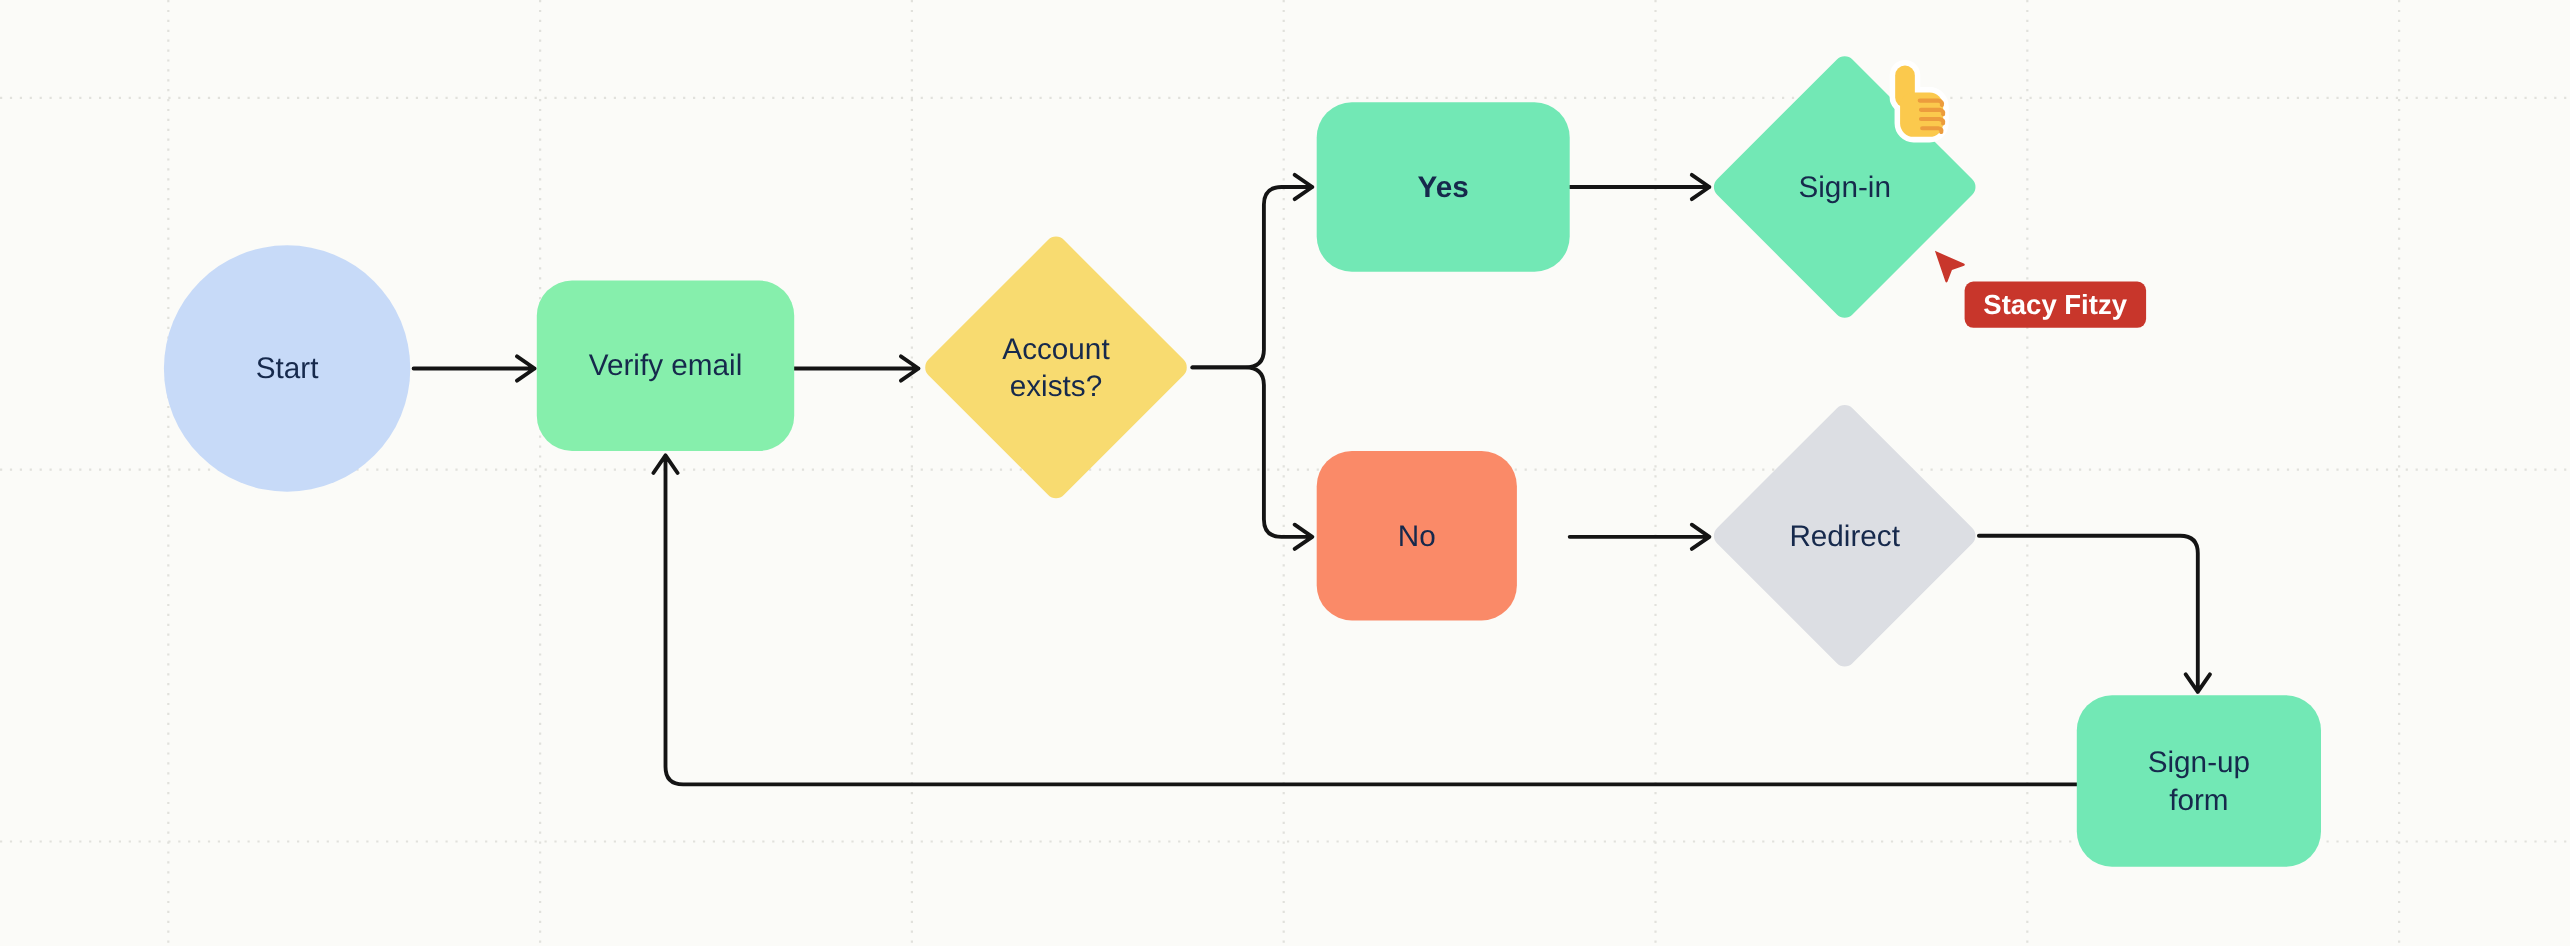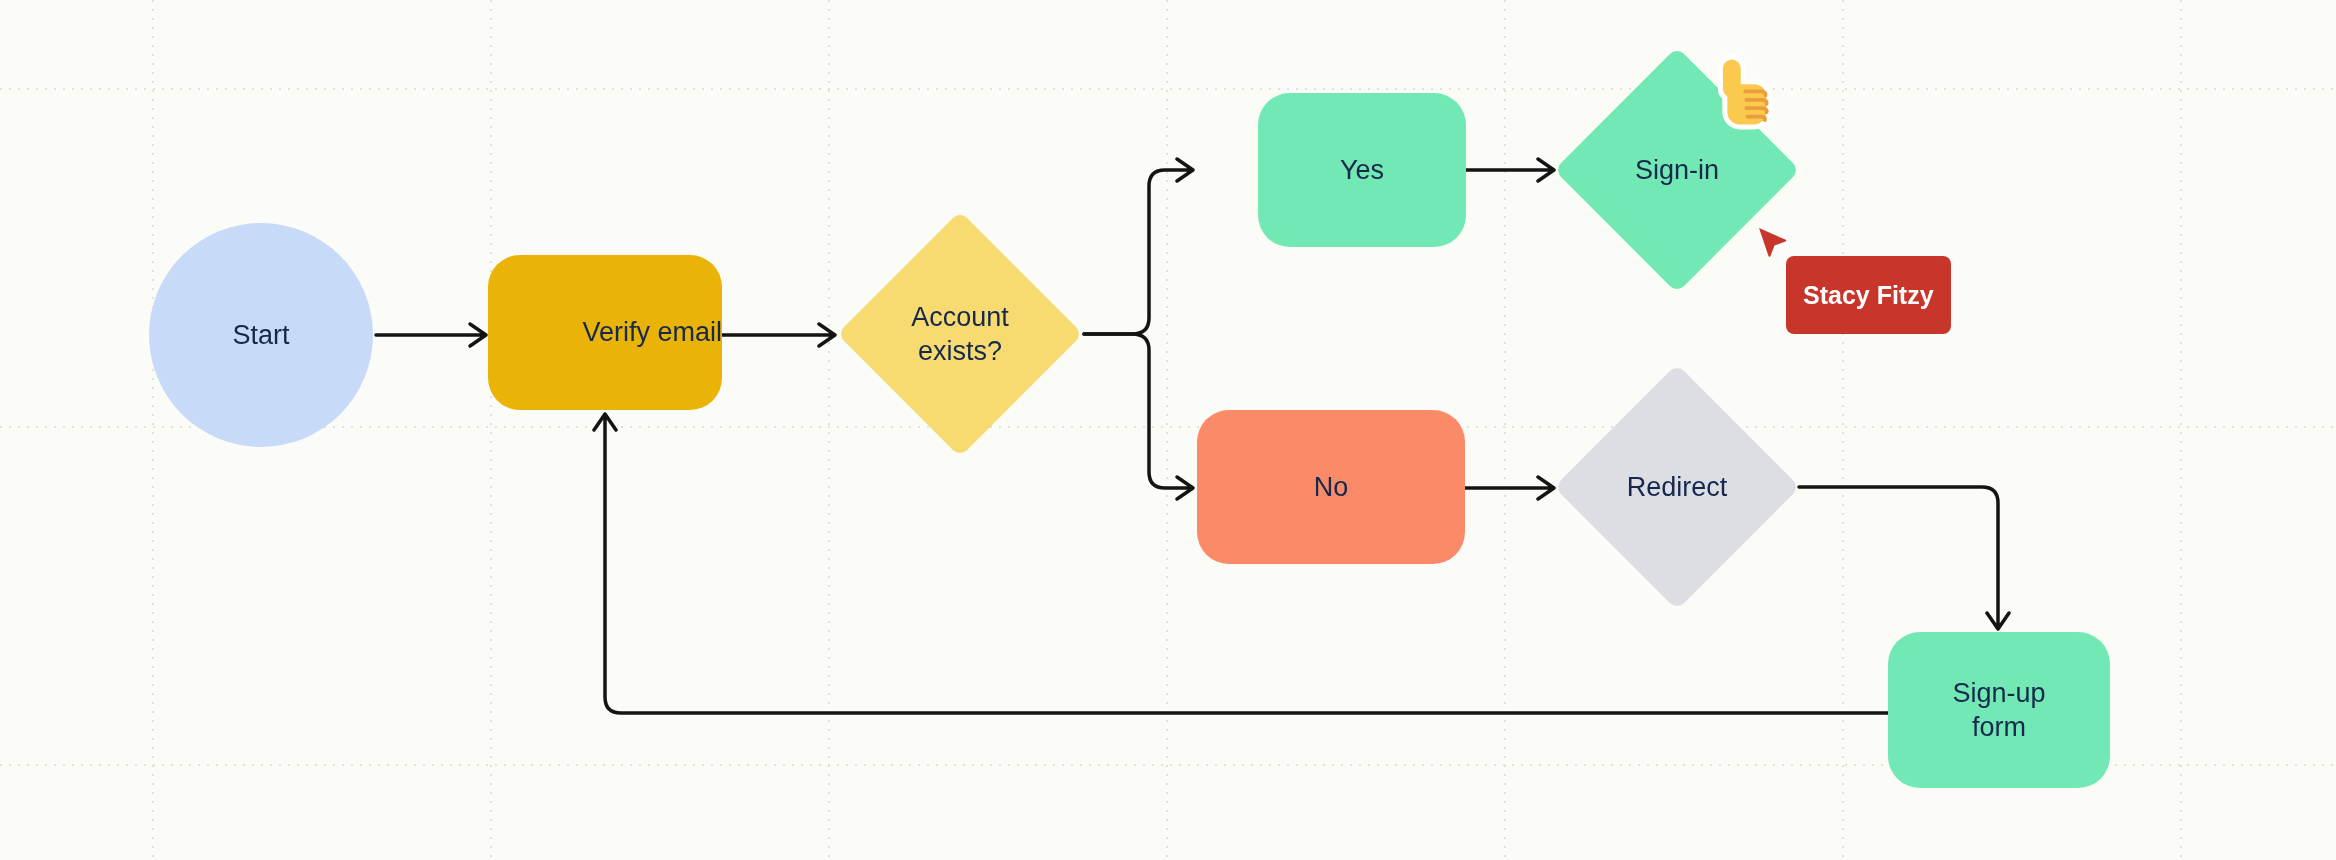--- a/index.html
+++ b/index.html
@@ -21,31 +21,31 @@
   }
   .node .lbl{display:block;}
   .ellipse{border-radius:50%;}
   .process{border-radius:32px;}
   .diamond{transform:rotate(45deg);border-radius:10px;}
   .diamond .lbl{transform:rotate(-45deg);width:170px;}
   
   #n-start   {left:149px;top:223px;width:224px;height:224px;justify-content:center;}
   #n-verify  {left:488px;top:255px;width:234px;height:155px;}
   #n-account {left:873px;top:247px;width:174px;height:174px;}
-  #n-yes     {left:1258px;top:93px;width:208px;height:154px;}
-  #n-no      {left:1197px;top:410px;width:268px;height:154px;}
+  #n-yes     {left:1197px;top:93px;width:230px;height:154px;font-weight:bold;}
+  #n-no      {left:1197px;top:410px;width:182px;height:154px;}
   #n-signin  {left:1590px;top:83px;width:174px;height:174px;}
   #n-redirect{left:1590px;top:400px;width:174px;height:174px;}
   #n-signup  {left:1888px;top:632px;width:222px;height:156px;justify-content:center;}
   #n-account .lbl,#n-signup .lbl{width:150px;}
   
   .cursor{position:absolute;left:1756px;top:226px;z-index:5;}
   .name-badge{
     position:absolute;left:1786px;top:256px;z-index:5;
-    height:42px;line-height:42px;padding:18px 17px;
+    height:42px;line-height:42px;padding:0 17px;
     border-radius:8px;
     color:#ffffff;font-size:25px;font-weight:700;
     white-space:nowrap;
   }
   
   .sticker{position:absolute;left:1708px;top:54px;z-index:4;}
 </style>
 </head>
 <body>
 
@@ -75,21 +75,21 @@
       <path d="M1427 488 H1554 M1538 477 L1554 488 L1538 499"></path>
       <path d="M1799 487 H1982 Q1998 487 1998 503 V629 M1987 613 L1998 629 L2009 613"></path>
       <path d="M1888 713 H621 Q605 713 605 697 V414 M594 430 L605 414 L616 430"></path>
     </g>
   </svg>
 
   <div id="n-start" class="node ellipse" style="background-color: rgb(199, 218, 248);">
     <span class="lbl">Start</span>
   </div>
 
-  <div id="n-verify" class="node process" style="background-color: #eab308; justify-content: flex-end;">
+  <div id="n-verify" class="node process" style="background-color: #86efac;">
     <span class="lbl">Verify email</span>
   </div>
 
   <div id="n-account" class="node diamond" style="background-color: rgb(248, 219, 112);">
     <span class="lbl">Account exists?</span>
   </div>
 
   <div id="n-yes" class="node process" style="background-color: rgb(114, 232, 181);">
     <span class="lbl">Yes</span>
   </div>

